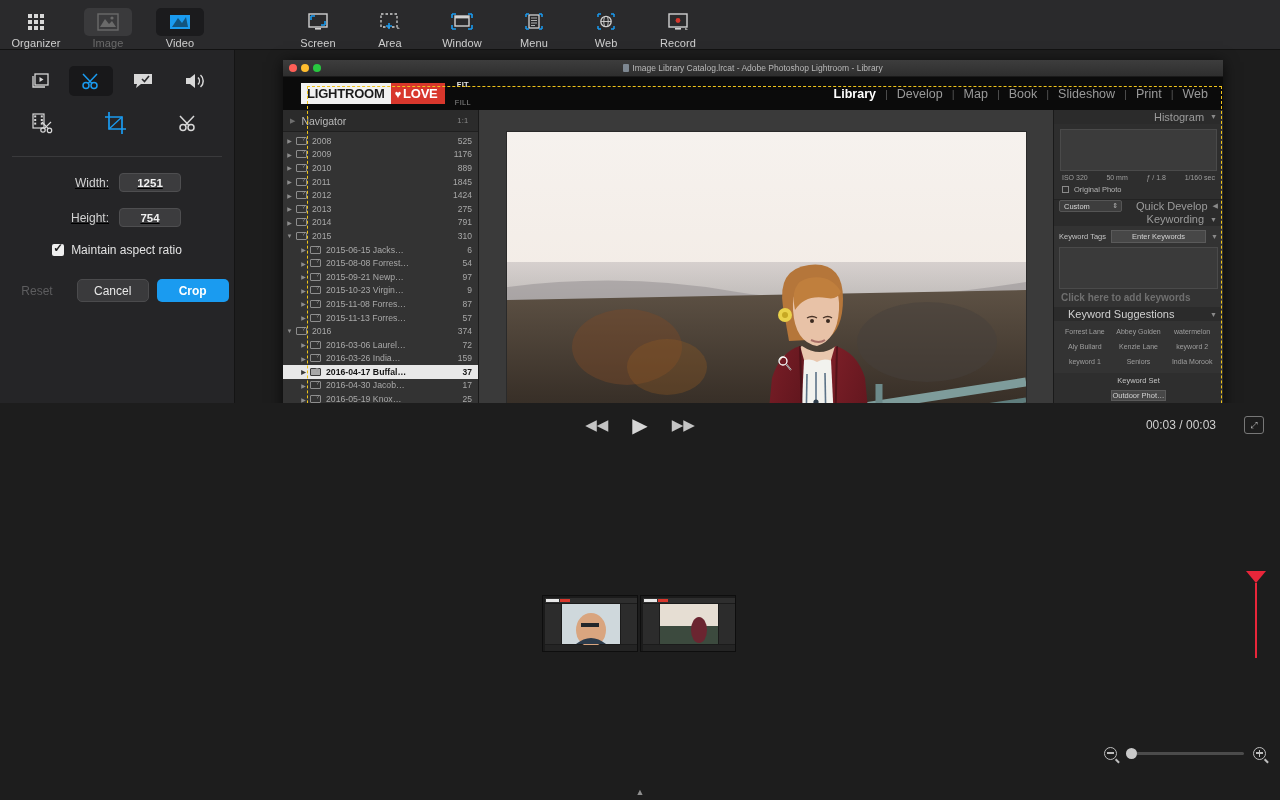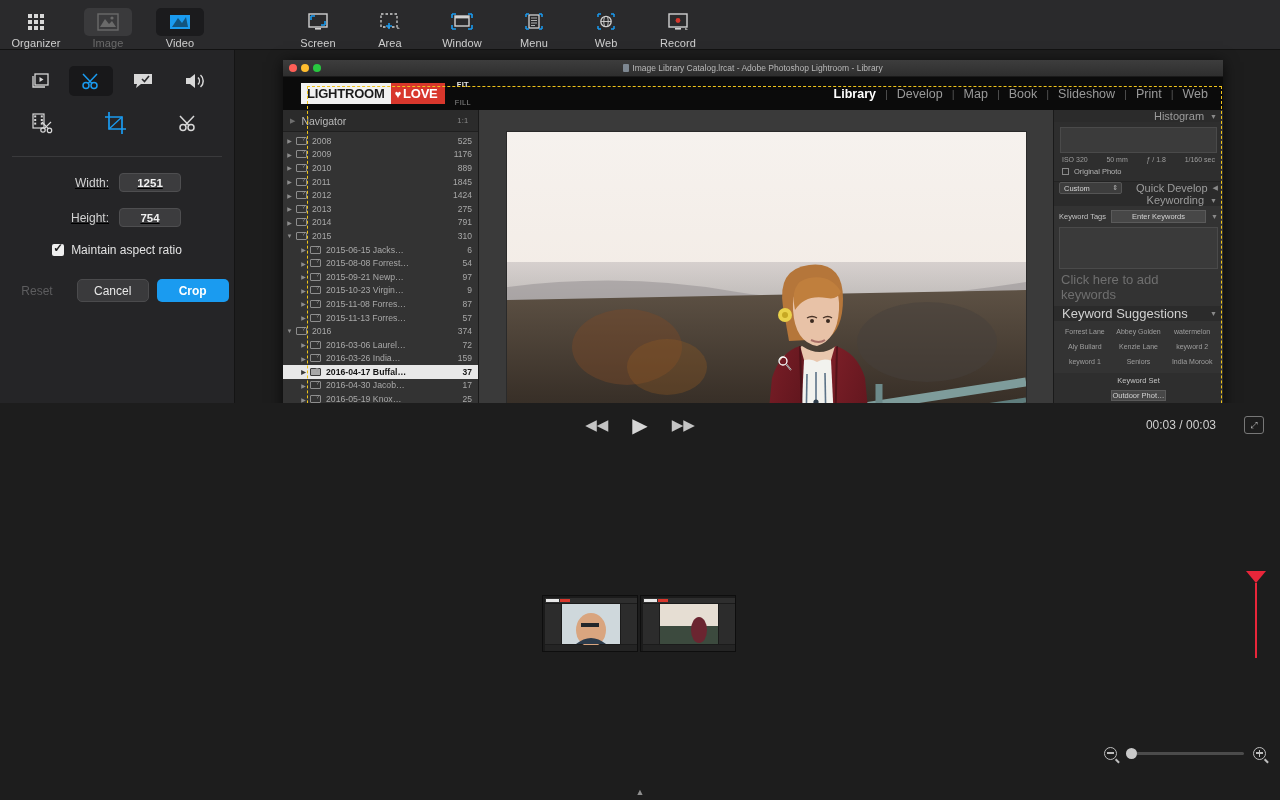--- a/index.html
+++ b/index.html
@@ -151,21 +151,21 @@
      align-items:center; padding-left:4px; position:relative; }
   .sel-box::after { content:"⇕"; position:absolute; right:3px; font-size:7px;
      color:#b6b6b6; }
   .kw-body { background:#333333; padding:4px 5px; }
   .kw-line { display:flex; align-items:center; gap:5px; }
   .kw-lbl { font-size:7.5px; color:#c3c3c3; }
   .kw-input { flex:1; height:13px; background:#474747; border:1px solid #5a5a5a;
      font-size:7.5px; color:#d2d2d2; display:flex; align-items:center;
      justify-content:center; }
   .kw-area { margin-top:4px; height:42px; background:#3a3a3a; border:1px solid #4a4a4a; }
-  .kw-hint { font-size:13px; color:#6f6f6f; padding:3px 2px 0 2px; }
+  .kw-hint { font-size:10px; color:#6f6f6f; padding:3px 2px 0 2px;font-weight:bold; }
   .sug-grid { display:grid; grid-template-columns:1fr 1fr 1fr; gap:2px;
      padding:4px 5px 5px 5px; background:#333333; }
   .sug { font-size:7px; color:#9f9f9f; text-align:center; padding:3px 0; }
   .kset-line { display:flex; align-items:center; gap:5px; padding:3px 5px;
      background:#2e2e2e;flex-direction:column; }
   .kl-bar { height:17px; background:#2b2b2b; display:flex; align-items:center;
      padding:0 6px; border-top:1px solid #232323; }
   .kl-plus { color:#9a9a9a; font-size:11px; }
   .kl-title { margin-left:auto; font-size:10.5px; color:#9c9c9c; }
   .sync-bar { display:flex; align-items:center; gap:4px; padding:4px 6px;
@@ -805,21 +805,21 @@
             <div class="kw-line">
               <span class="kw-lbl">Keyword Tags</span>
               <span class="kw-input">Enter Keywords</span>
               <span class="tri" style="font-size:7px;color:#8a8a8a">▼</span>
             </div>
             <div class="kw-area"></div>
             <div class="kw-hint">Click here to add keywords</div>
           </div>
 
           <div class="rp-head">
-            <span class="rp-title" style="margin-right:auto;margin-left:2px;font-size:13px;color:#d0d0d0">Keyword Suggestions</span>
+            <span class="rp-title" style="margin-right:auto;margin-left:8px;font-size:11px;color:#d0d0d0">Keyword Suggestions</span>
             <span class="tri" style="font-size:7px;color:#8a8a8a">▼</span>
           </div>
           <div class="sug-grid" id="sug-grid">
               <span class="sug">Forrest Lane</span>
               <span class="sug">Abbey Golden</span>
               <span class="sug">watermelon</span>
               <span class="sug">Aly Bullard</span>
               <span class="sug">Kenzie Lane</span>
               <span class="sug">keyword 2</span>
               <span class="sug">keyword 1</span>

